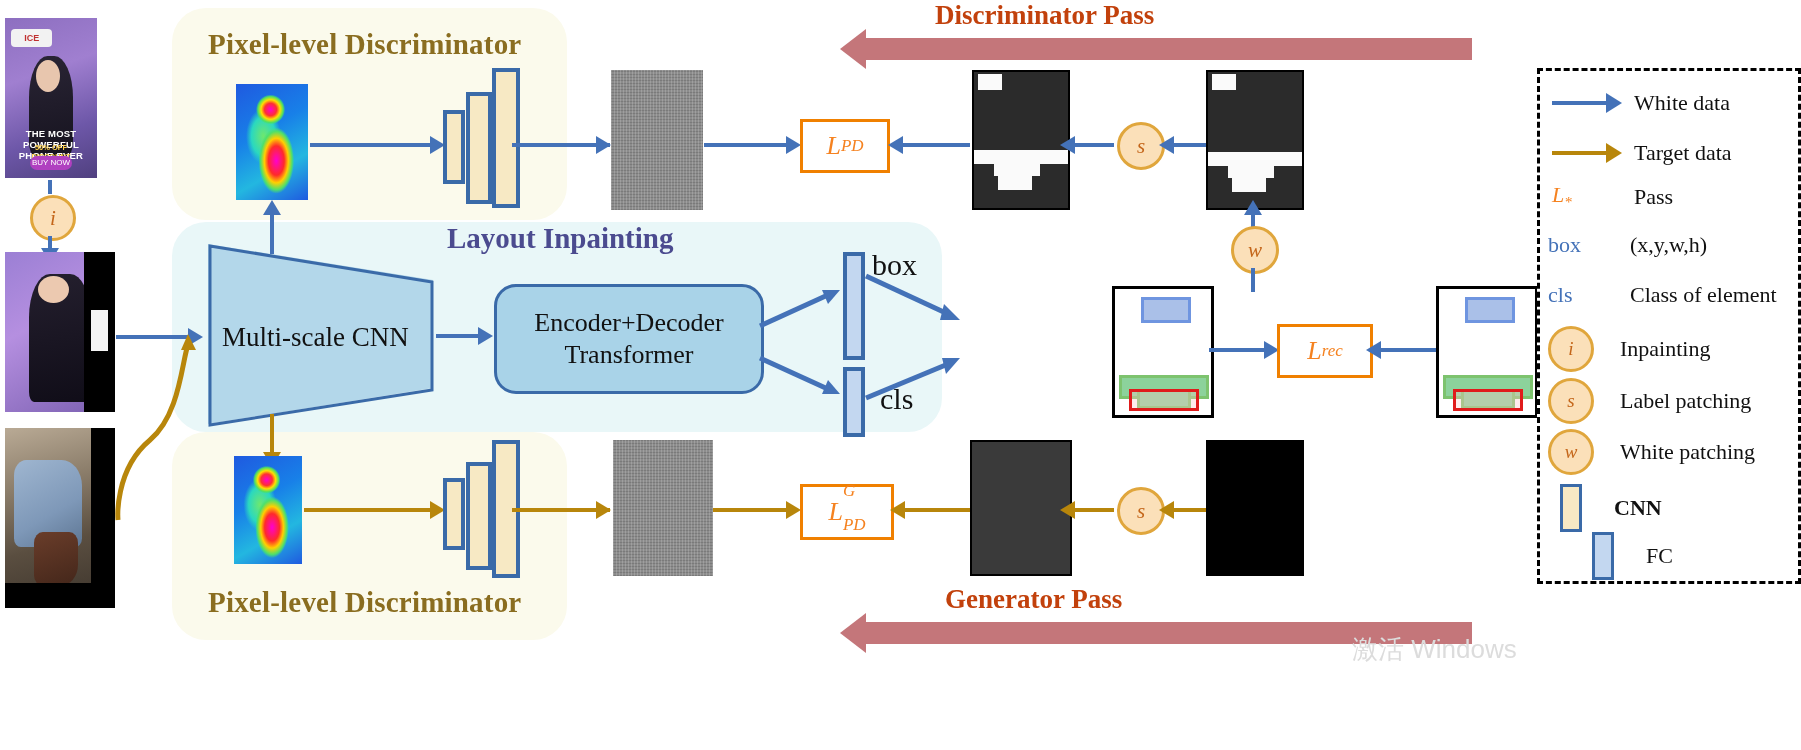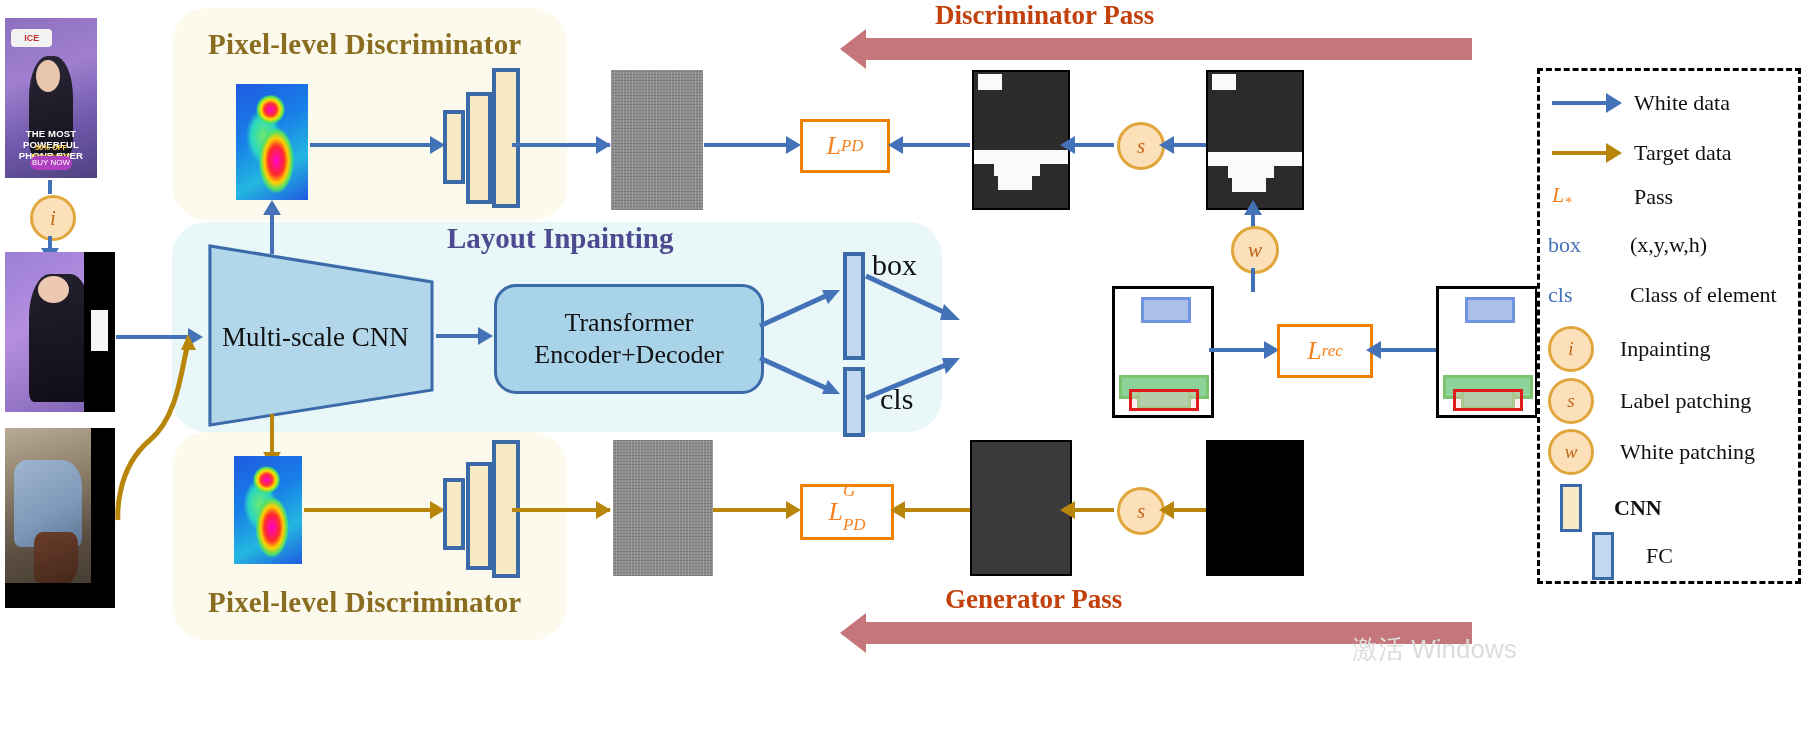--- a/index.html
+++ b/index.html
@@ -194,22 +194,22 @@
 <svg class="abs" style="left:208px;top:244px;width:228px;height:183px;">
   <polygon points="2,2 224,38 224,146 2,181" fill="none" stroke="#3a6aa8" stroke-width="3"></polygon>
 </svg>
 <div class="trap-lbl" style="left:222px;top:322px;">Multi-scale CNN</div>
 
 <div class="ar ar-h blue" style="left:436px;top:334px;width:45px;"></div>
 <div class="head r blue" style="left:478px;top:327px;"></div>
 
 <div class="tfm" style="left:494px;top:284px;width:264px;height:104px;">
   <div>
+    <div>Encoder+Decoder</div>
     <div>Transformer</div>
-    <div>Encoder+Decoder</div>
   </div>
 </div>
 
 <div class="ar ar-v blue" style="left:270px;top:212px;height:42px;"></div>
 <div class="head u blue" style="left:263px;top:200px;"></div>
 
 <div class="ar ar-v blue" style="background:#b8860b;" title="#b8860b"></div>
 <div class="head d gold" style="left:263px;top:452px;"></div>
 <div class="ar ar-v" style="left:270px;top:414px;width:4px;height:42px;background:#b8860b;"></div>
 

